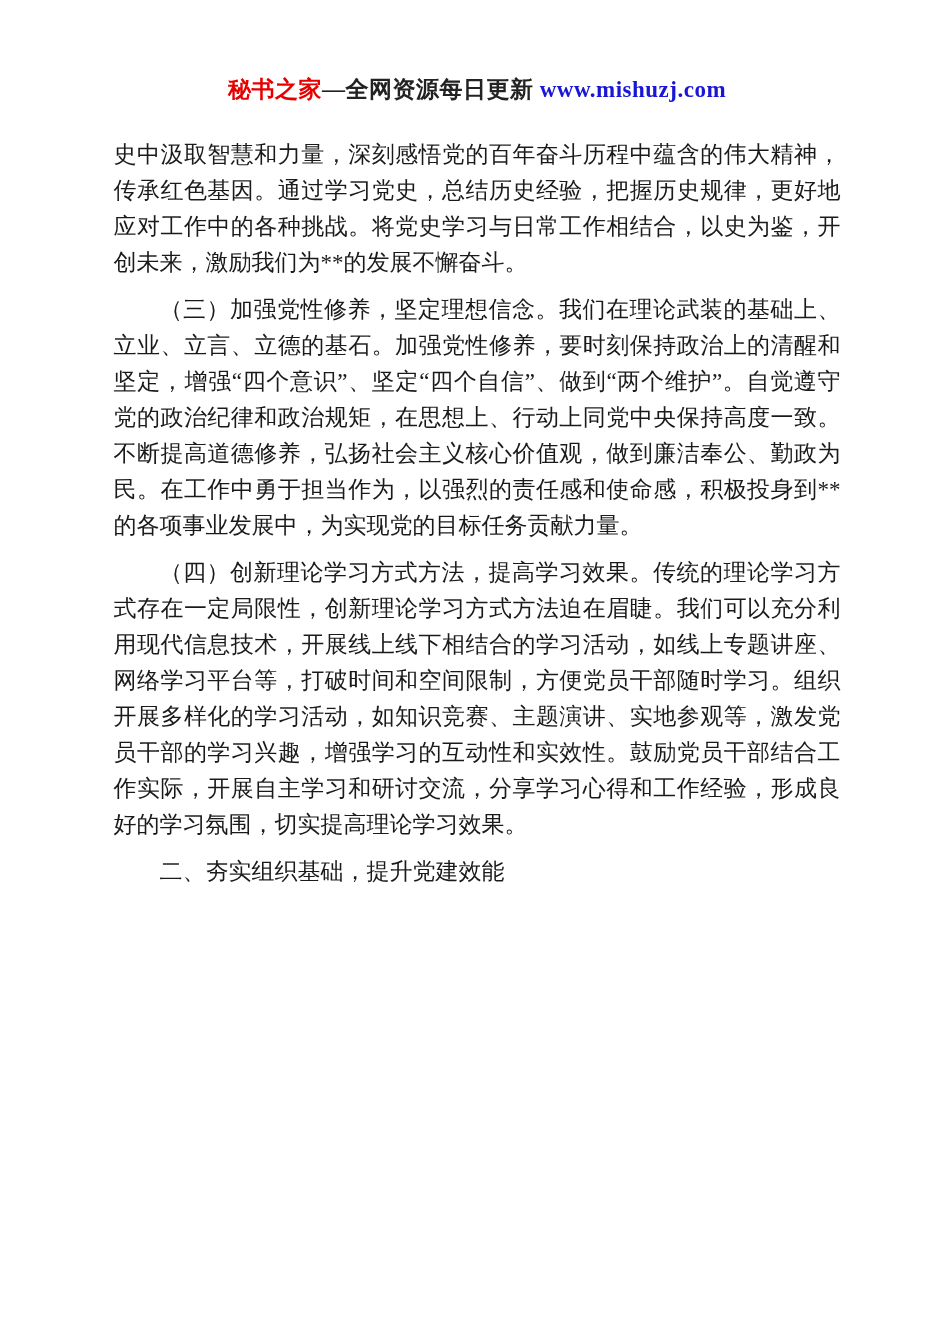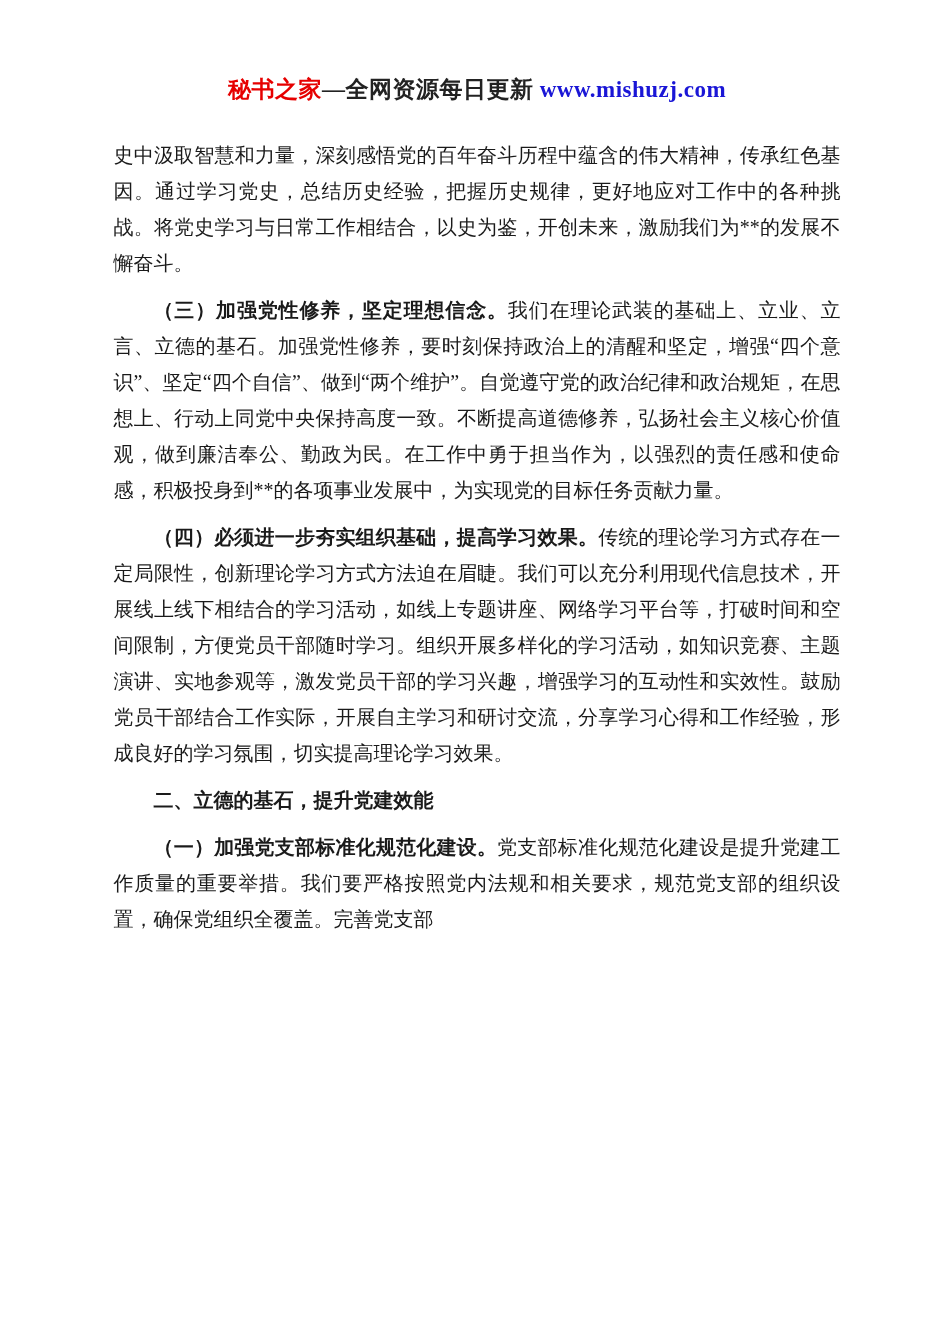--- a/index.html
+++ b/index.html
@@ -25,36 +25,35 @@
   }
   .doc-header .brand { color: var(--brand-color, #e60000); }
   .doc-header .tagline { color: #222222; }
   .doc-header .url {
     color: var(--url-color, #1a16d6);
     text-decoration: none;
     cursor: pointer;
     font-family: "Liberation Serif", "DejaVu Serif", serif;
   }
   .doc-body p.para {
-    font-size: 20px;
+    font-size: 23px;
     line-height: 36px;
     text-align: justify;
     margin: 8px 0 11px 0;
     word-break: break-all;
   }
   .doc-body p.para.indent { text-indent: 2em; }
-  .doc-body span.bold { font-weight: bold; }
+  .doc-body span.bold { font-weight: normal; }
 </style>
 </head>
 <body>
 
 <div class="page">
   <div class="doc-header">
     <span class="brand">秘书之家</span><span class="tagline">—全网资源每日更新 </span><a class="url">www.mishuzj.com</a>
   </div>
   <div class="doc-body" id="doc-body">
       <p class="para"><span>史中汲取智慧和力量，深刻感悟党的百年奋斗历程中蕴含的伟大精神，传承红色基因。通过学习党史，总结历史经验，把握历史规律，更好地应对工作中的各种挑战。将党史学习与日常工作相结合，以史为鉴，开创未来，激励我们为**的发展不懈奋斗。</span></p>
       <p class="para indent"><span class="bold">（三）加强党性修养，坚定理想信念。</span><span>我们在理论武装的基础上、立业、立言、立德的基石。加强党性修养，要时刻保持政治上的清醒和坚定，增强“四个意识”、坚定“四个自信”、做到“两个维护”。自觉遵守党的政治纪律和政治规矩，在思想上、行动上同党中央保持高度一致。不断提高道德修养，弘扬社会主义核心价值观，做到廉洁奉公、勤政为民。在工作中勇于担当作为，以强烈的责任感和使命感，积极投身到**的各项事业发展中，为实现党的目标任务贡献力量。</span></p>
-      <p class="para indent"><span class="bold">（四）必须进一步夯实组织基础，提高学习效果。</span><span>传统的理论学习方式存在一定局限性，创新理论学习方式方法迫在眉睫。我们可以充分利用现代信息技术，开展线上线下相结合的学习活动，如线上专题讲座、网络学习平台等，打破时间和空间限制，方便党员干部随时学习。组织开展多样化的学习活动，如知识竞赛、主题演讲、实地参观等，激发党员干部的学习兴趣，增强学习的互动性和实效性。鼓励党员干部结合工作实际，开展自主学习和研讨交流，分享学习心得和工作经验，形成良好的学习氛围，切实提高理论学习效果。</span></p>
-      <p class="para indent"><span class="bold">二、立德的基石，提升党建效能</span></p>
-      <p class="para indent"><span class="bold">（一）加强党支部标准化规范化建设。</span><span>党支部标准化规范化建设是提升党建工作质量的重要举措。我们要严格按照党内法规和相关要求，规范党支部的组织设置，确保党组织全覆盖。完善党支部</span></p>
+      <p class="para indent"><span class="bold">（四）创新理论学习方式方法，提高学习效果。</span><span>传统的理论学习方式存在一定局限性，创新理论学习方式方法迫在眉睫。我们可以充分利用现代信息技术，开展线上线下相结合的学习活动，如线上专题讲座、网络学习平台等，打破时间和空间限制，方便党员干部随时学习。组织开展多样化的学习活动，如知识竞赛、主题演讲、实地参观等，激发党员干部的学习兴趣，增强学习的互动性和实效性。鼓励党员干部结合工作实际，开展自主学习和研讨交流，分享学习心得和工作经验，形成良好的学习氛围，切实提高理论学习效果。</span></p>
+      <p class="para indent"><span class="bold">二、夯实组织基础，提升党建效能</span></p>
     </div>
 </div>
 
 </body></html>

